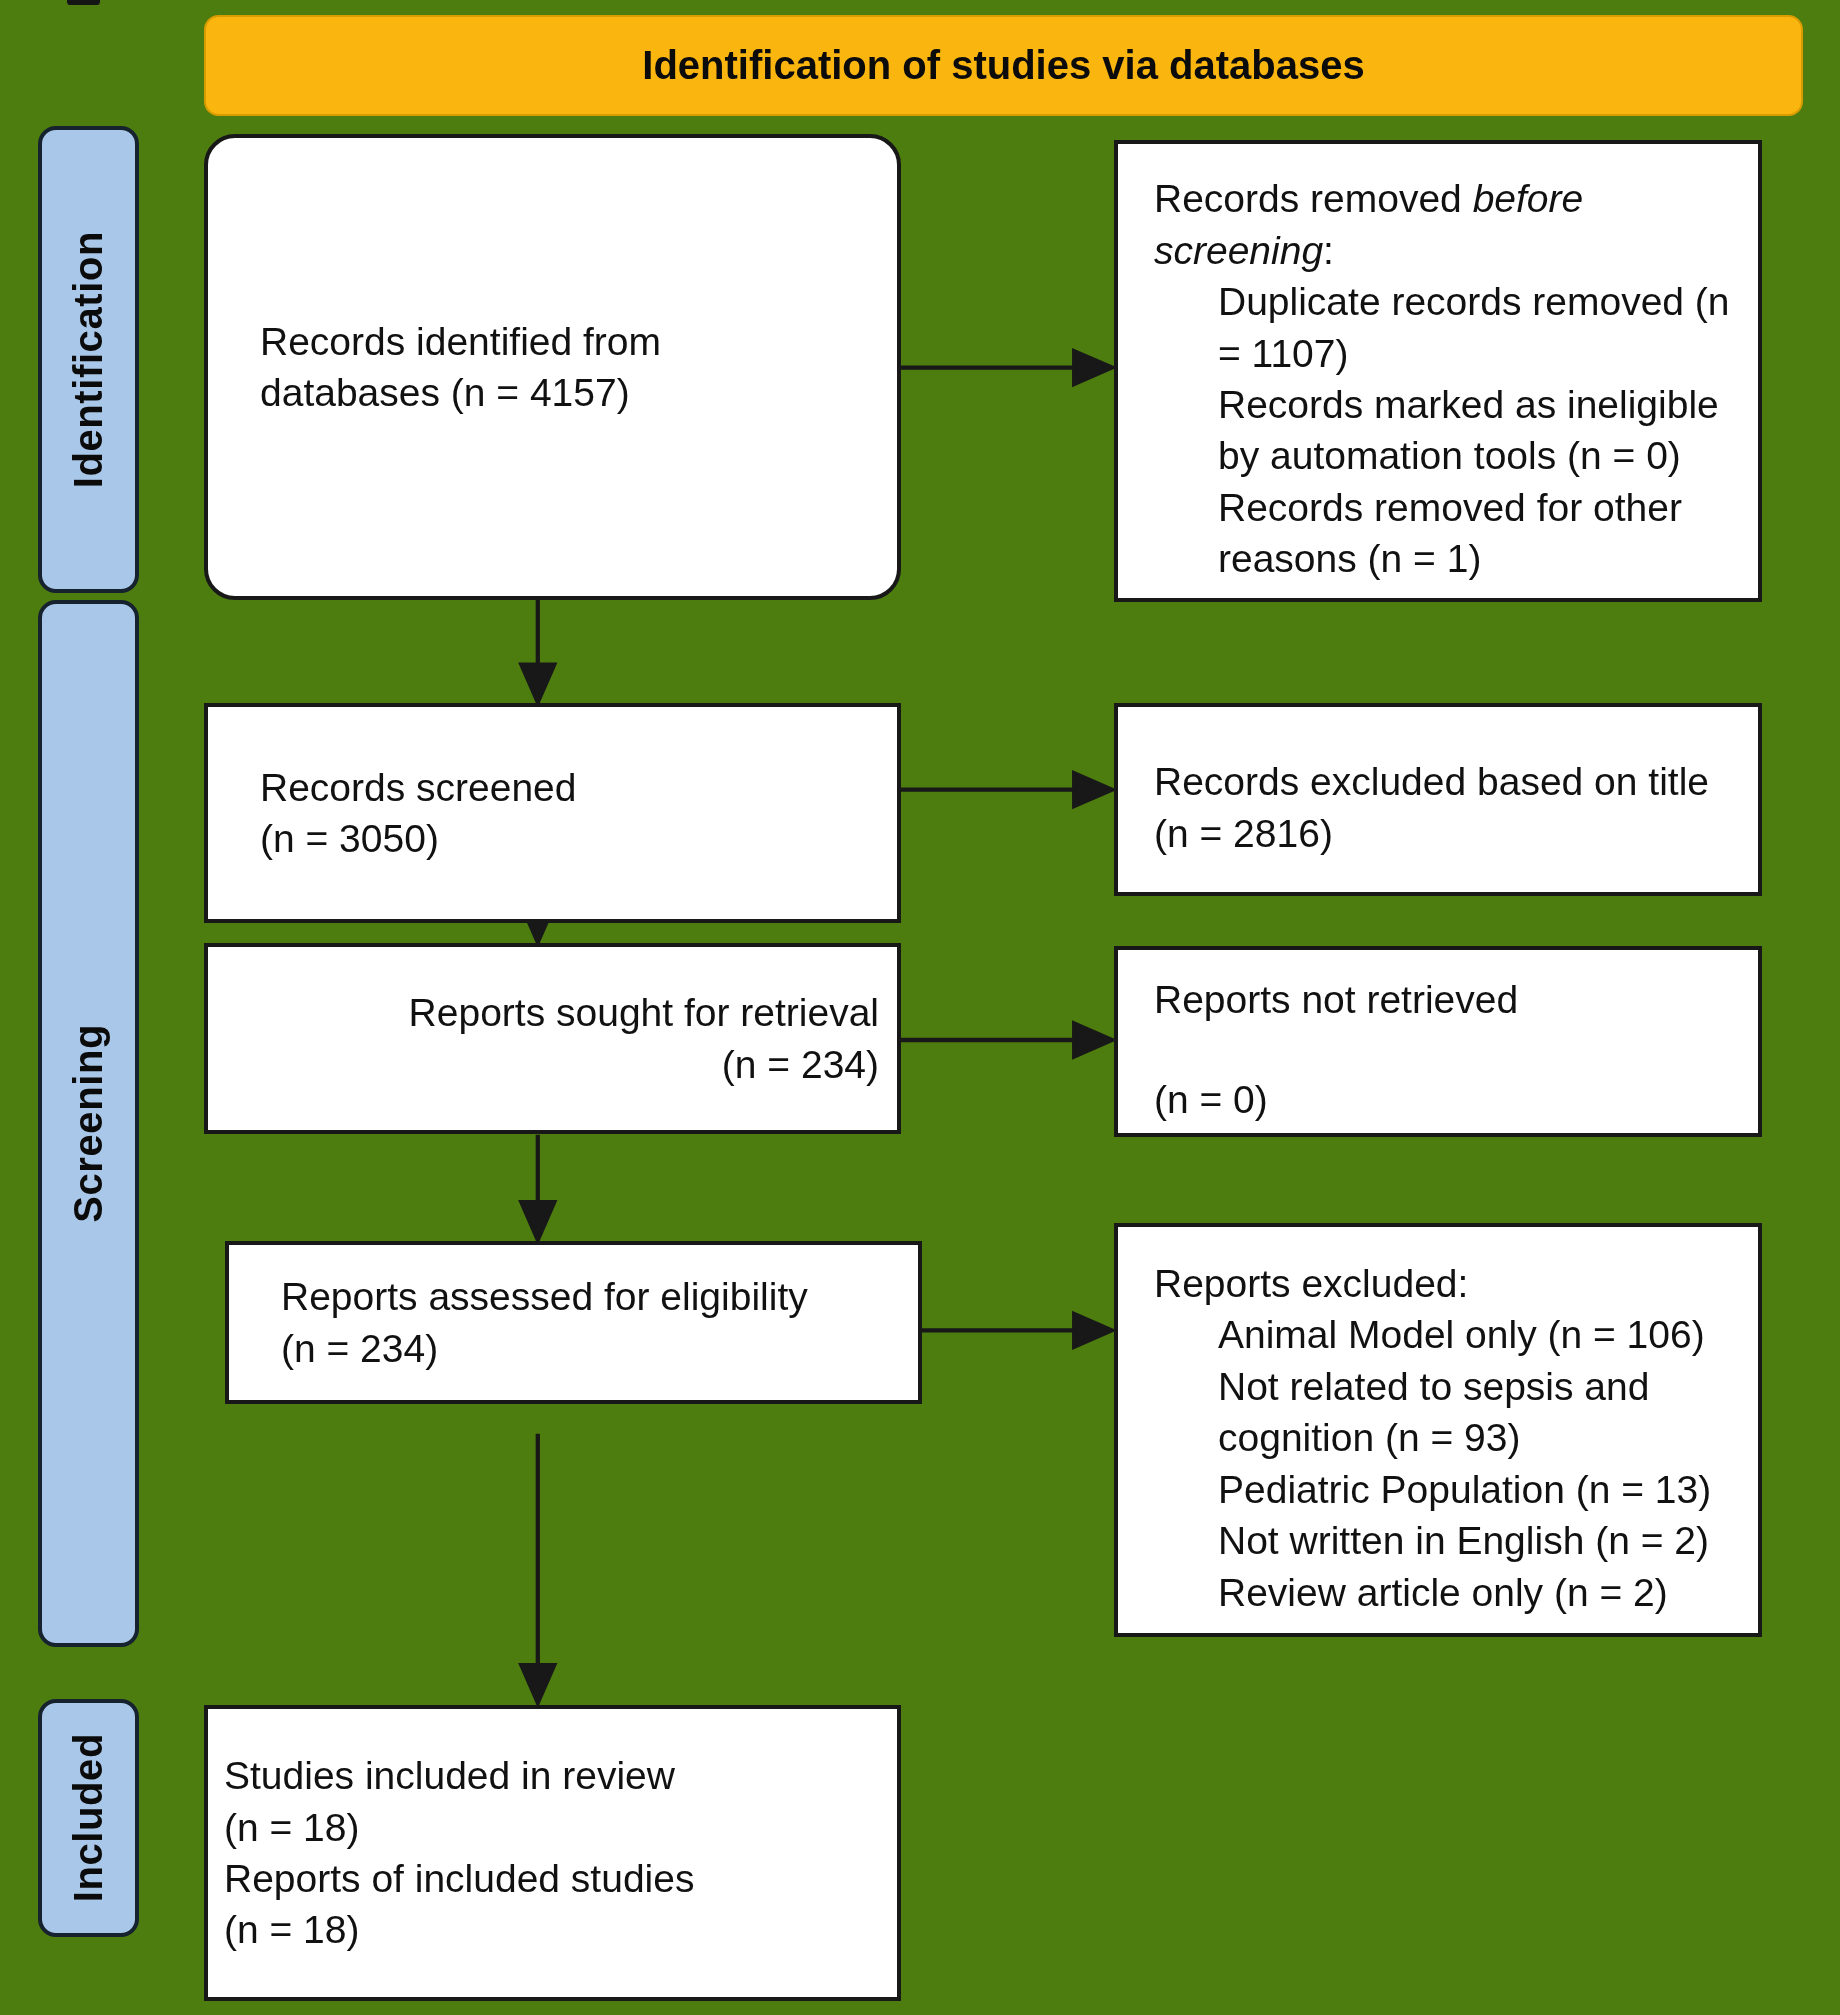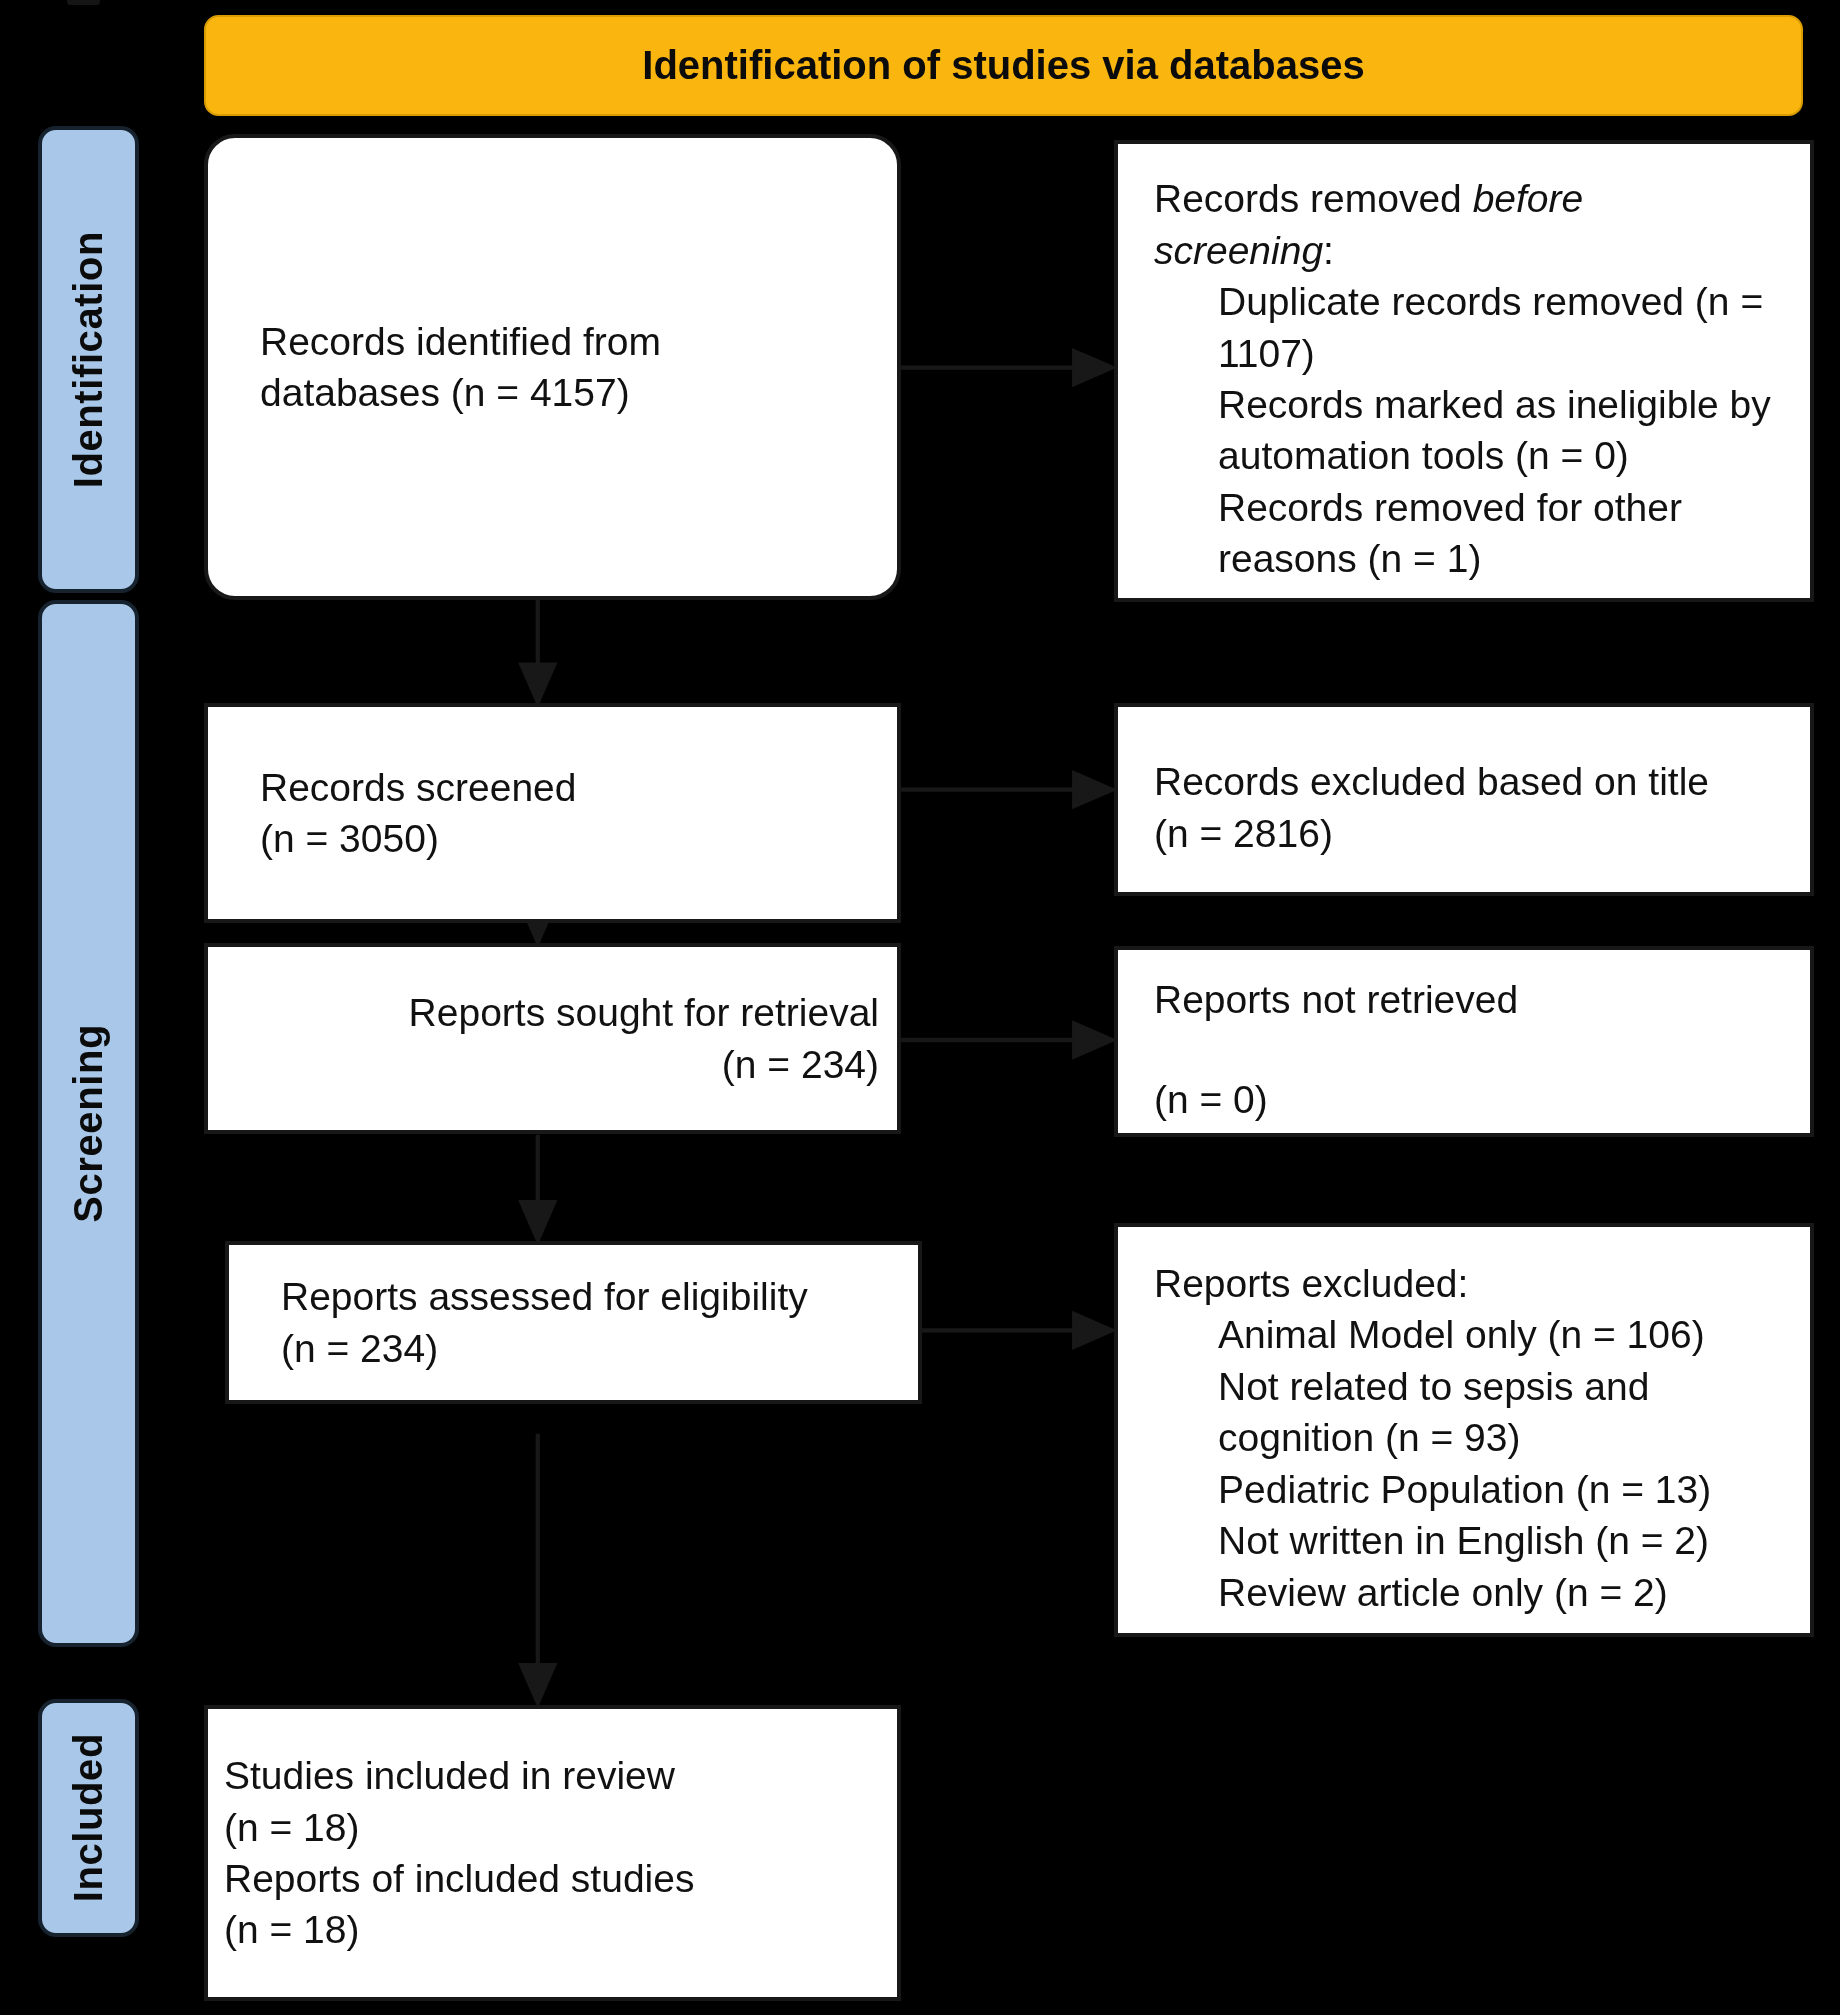--- a/index.html
+++ b/index.html
@@ -1,20 +1,20 @@
 <!DOCTYPE html>
 <html style="font-size:9.7px"><head>
 <meta charset="utf-8">
 <style>
   html,body{margin:0;padding:0;background:#ffffff;}
   .canvas{
     position:relative;
     width:1841px;
     height:2015px;
-    background:#000000;
+    background:#4d7c0f;
     font-family:"Liberation Sans", sans-serif;
     color:#111;
     overflow:hidden;
   }
   .artifact{position:absolute;left:67px;top:0;width:33px;height:4.9px;background:#151515;border-radius:0 0 3.6px 3.6px;}
   .header{
     position:absolute;left:204px;top:15px;width:1599px;height:101px;
     background:#FAB60F;border:2.4px solid #D99C00;border-radius:14.6px;
     box-sizing:border-box;display:flex;align-items:center;justify-content:center;
     font-weight:700;font-size:40px;color:#0b0b0b;
@@ -30,21 +30,21 @@
   .vtext{
     writing-mode:vertical-rl;transform:rotate(180deg);
     font-weight:700;font-size:40px;color:#0b0b0b;letter-spacing:0.6px;
   }
   .box{
     position:absolute;background:#fff;border:4.3px solid #181818;
     box-sizing:border-box;display:flex;flex-direction:column;justify-content:center;
     font-size:39px;line-height:1.32;color:#111;
   }
   .left-col{left:204px;width:697px;padding:12px 18px 12px 52px;}
-  .right-col{left:1114px;width:700px;padding:28px 18px 12px 36px;}
+  .right-col{left:1114px;width:648px;padding:28px 18px 12px 36px;}
   .b-l1{top:134px;height:466px;border-radius:31px;}
   .b-r1{top:140px;height:462px;}
   .b-l2{top:703px;height:220px;}
   .b-r2{top:703px;height:193px;}
   .b-l3{top:943px;height:191px;align-items:flex-end;}
   .b-r3{top:946px;height:191px;gap:48px;}
   .b-l4{top:1241px;height:163px;margin-left:21px;}
   .b-r4{top:1223px;height:414px;}
   .b-l5{top:1705px;height:296px;padding-left:16px;}
   .ln{display:block;}

